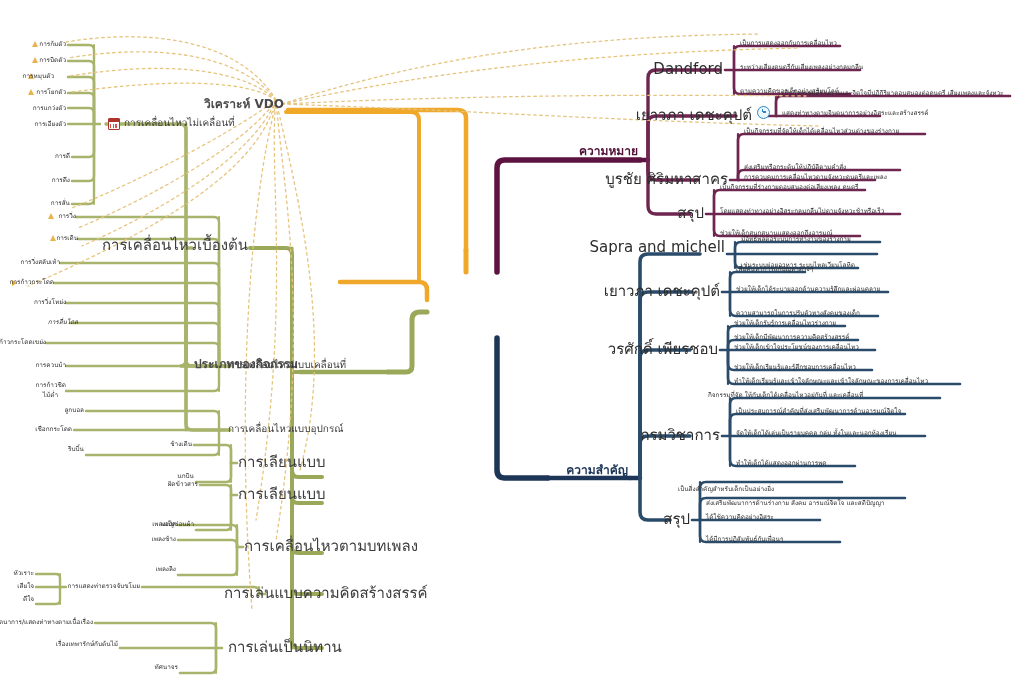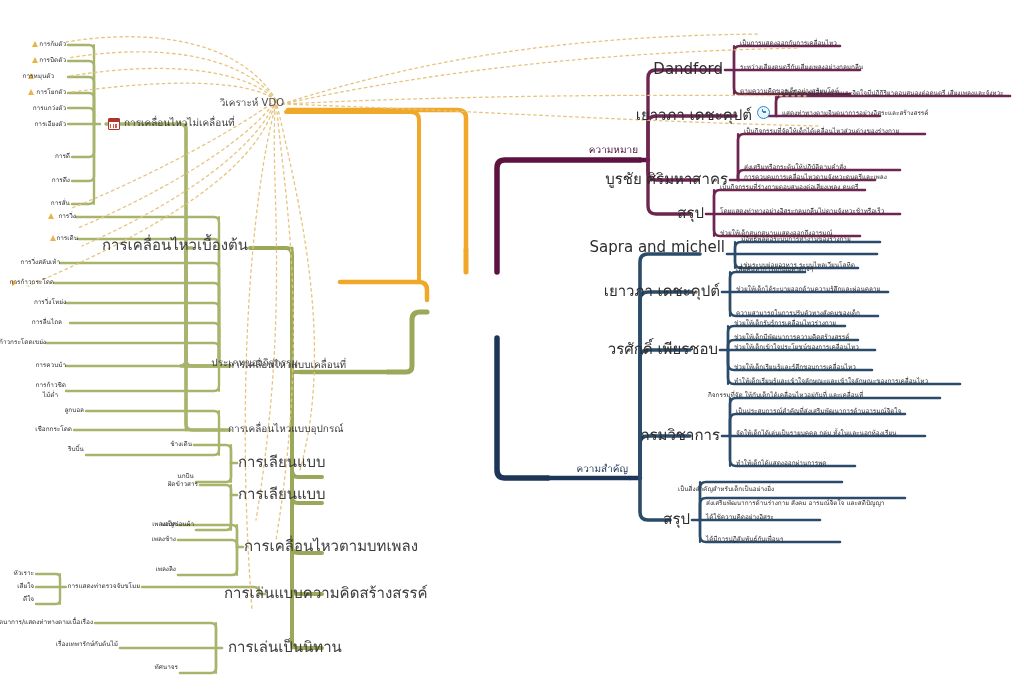--- a/index.html
+++ b/index.html
@@ -4,21 +4,21 @@
 <style>
   html,body{margin:0;padding:0;background:#ffffff;}
   body{width:1024px;height:694px;position:relative;overflow:hidden;
        font-family:"DejaVu Sans","Liberation Sans",sans-serif;color:#333;}
   #canvas{position:absolute;inset:0;width:1024px;height:694px;}
   svg#wires{position:absolute;left:0;top:0;width:1024px;height:694px;}
   .lbl{position:absolute;white-space:nowrap;line-height:1;}
   .t6{font-size:6.4px;}
   .t8{font-size:10px;}
   .t9{font-size:15px;}
-  .t11{font-size:10px;}
+  .t11{font-size:12px;font-weight:bold;}
 
   .right{transform:translateX(-100%);}
   .c-amber{color:#b08020;}
   .c-plum{color:#4e1238;}
   .c-navy{color:#1d3557;}
   .c-dark{color:#2d2d2d;}
 
   
   #center{position:absolute;left:427px;top:272px;width:106px;height:66px;}
   #center .frame{position:absolute;left:0;top:0;width:96px;height:58px;
@@ -303,21 +303,21 @@
   <div class="lbl t8" style="left:228px;top:360px;color:#3d3d3d;">การเคลื่อนไหวแบบเคลื่อนที่</div>
 
   <div class="ic ic-tri" style="left:48px;top:213px;"></div>
   <div class="lbl t6 right c-dark" style="left:76px;top:213px;">การวิ่ง</div>
   <div class="ic ic-tri" style="left:50px;top:235px;"></div>
   <div class="lbl t6 right c-dark" style="left:78px;top:235px;">การเดิน</div>
   <div class="lbl t6 right c-dark" style="left:60px;top:259px;">การวิ่งสลับเท้า</div>
   <div class="ic ic-arrow" style="left:12px;top:280px;"></div>
   <div class="lbl t6 right c-dark" style="left:54px;top:279px;">การก้าวกระโดด</div>
   <div class="lbl t6 right c-dark" style="left:66px;top:299px;">การวิ่งโหย่ง</div>
-  <div class="lbl t6 right c-dark" style="left:62px;top:319px;">การลื่นไถล</div>
+  <div class="lbl t6 right c-dark" style="left:78px;top:319px;font-style:italic;">การลื่นไถล</div>
   <div class="lbl t6 right c-dark" style="left:46px;top:339px;">การก้าวกระโดดเขย่ง</div>
   <div class="lbl t6 right c-dark" style="left:66px;top:362px;">การควบม้า</div>
   <div class="lbl t6 right c-dark" style="left:66px;top:382px;">การก้าวชิด</div>
   <div class="lbl t6 right c-dark" style="left:58px;top:392px;">ไม้ต่ำ</div>
 
   <div class="lbl t8" style="left:228px;top:424px;color:#3d3d3d;">การเคลื่อนไหวแบบอุปกรณ์</div>
   <div class="lbl t6 right c-dark" style="left:84px;top:407px;">ลูกบอล</div>
   <div class="lbl t6 right c-dark" style="left:72px;top:426px;">เชือกกระโดด</div>
   <div class="lbl t6 right c-dark" style="left:84px;top:446px;">ริบบิ้น</div>
 

